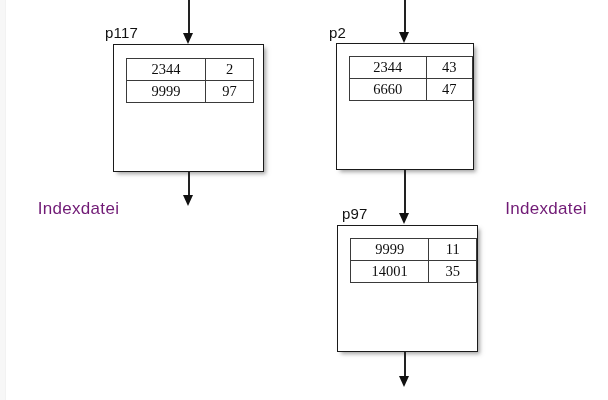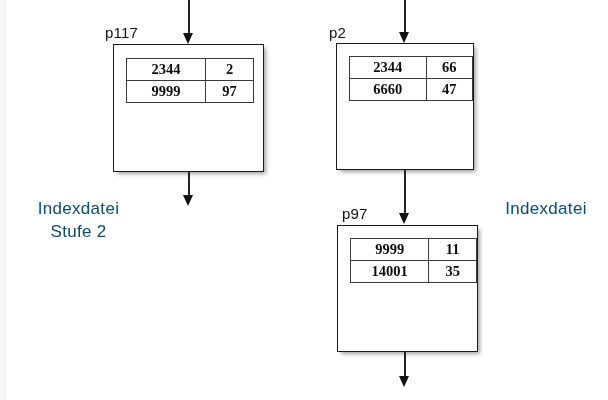--- a/index.html
+++ b/index.html
@@ -57,21 +57,21 @@
   }
   .entry-table td {
     border: 1.3px solid #3a3a3a;
     text-align: center;
     font-size: 14.5px;
     color: #0d0d0d;
     padding: 0;
     height: 21px;
     line-height: 21px;
     font-family: "Liberation Serif", serif;
-    font-weight: 700;
+    font-weight: 400;
   }
   .entry-table td.key-cell { width: 78px; }
   .entry-table td.ptr-cell { width: 47px; }
 
   
   .arrow {
     position: absolute;
   }
   .arrow .shaft {
     position: absolute;
@@ -88,21 +88,21 @@
     border-left: 5.6px solid transparent;
     border-right: 5.6px solid transparent;
     border-top: 11px solid #111111;
   }
 
   
   .caption {
     position: absolute;
     text-align: center;
     font-size: 17px;
-    color: #0c4a6e;
+    color: #701a75;
     line-height: 1.35;
     white-space: nowrap;
     letter-spacing: 0.3px;
   }
 </style>
 </head>
 <body>
 
 <div id="canvas">
 
@@ -140,21 +140,21 @@
     <div class="head" style="top:32px;"></div>
   </div>
 
   <div class="node-label" style="left:329px; top:25px;">p2</div>
 
   <div class="node" style="left:336px; top:43px; width:138px; height:127px;">
     <table class="entry-table" style="left:12px; top:12px;">
       <tbody>
         <tr>
           <td class="key-cell">2344</td>
-          <td class="ptr-cell">66</td>
+          <td class="ptr-cell">43</td>
         </tr>
         <tr>
           <td class="key-cell">6660</td>
           <td class="ptr-cell">47</td>
         </tr>
       </tbody>
     </table>
   </div>
 
   <div class="arrow" style="left:404px; top:170px; width:2px; height:56px;">
@@ -179,20 +179,19 @@
     </table>
   </div>
 
   <div class="arrow" style="left:404px; top:352px; width:2px; height:38px;">
     <div class="shaft" style="height:27px;"></div>
     <div class="head" style="top:24px;"></div>
   </div>
 
   <div class="caption" style="left:17px; top:198px; width:123px;">
     <div>Indexdatei</div>
-    <div>Stufe 2</div>
   </div>
 
   <div class="caption" style="left:489px; top:198px; width:114px;">
     <div>Indexdatei</div>
   </div>
 
 </div>
 
 </body></html>

